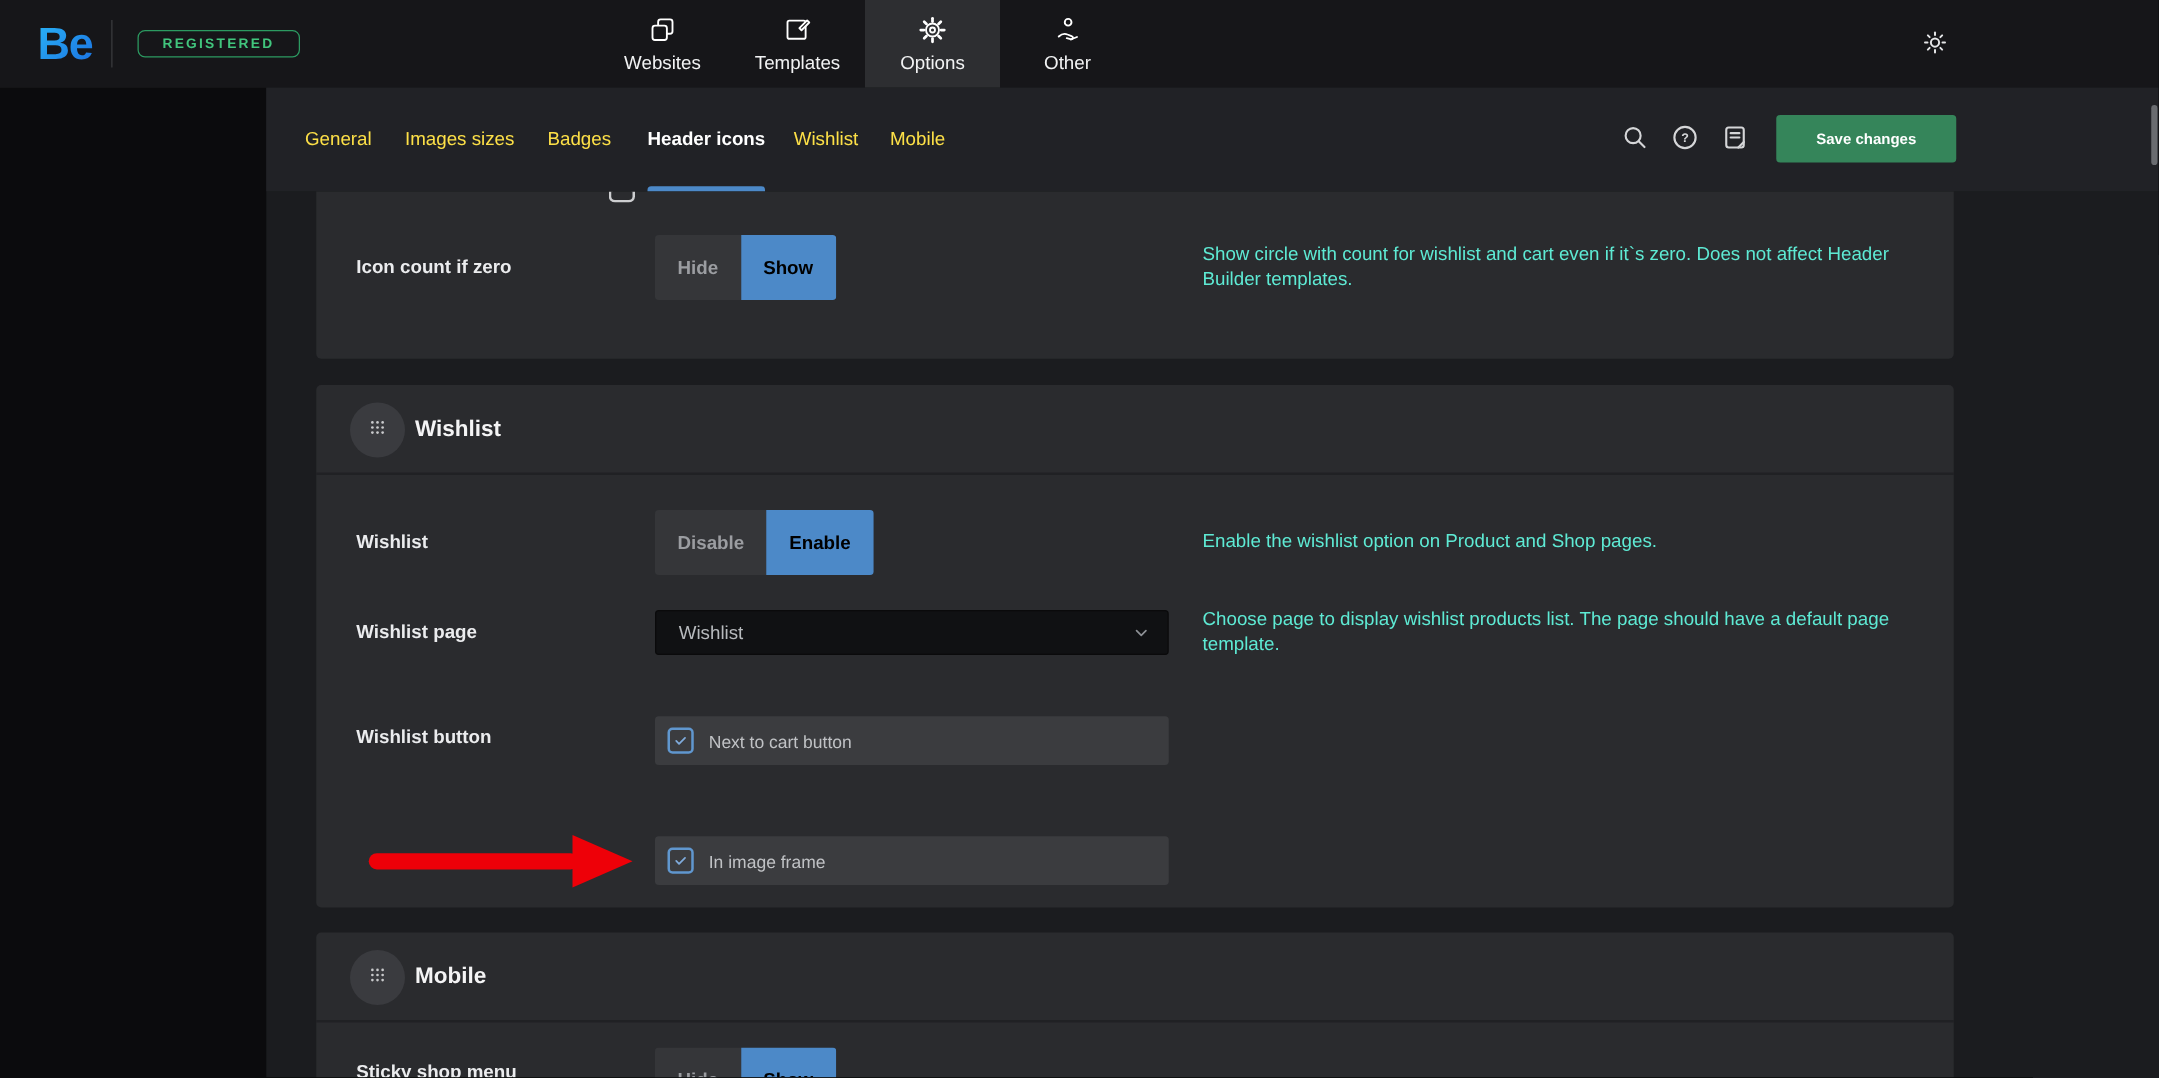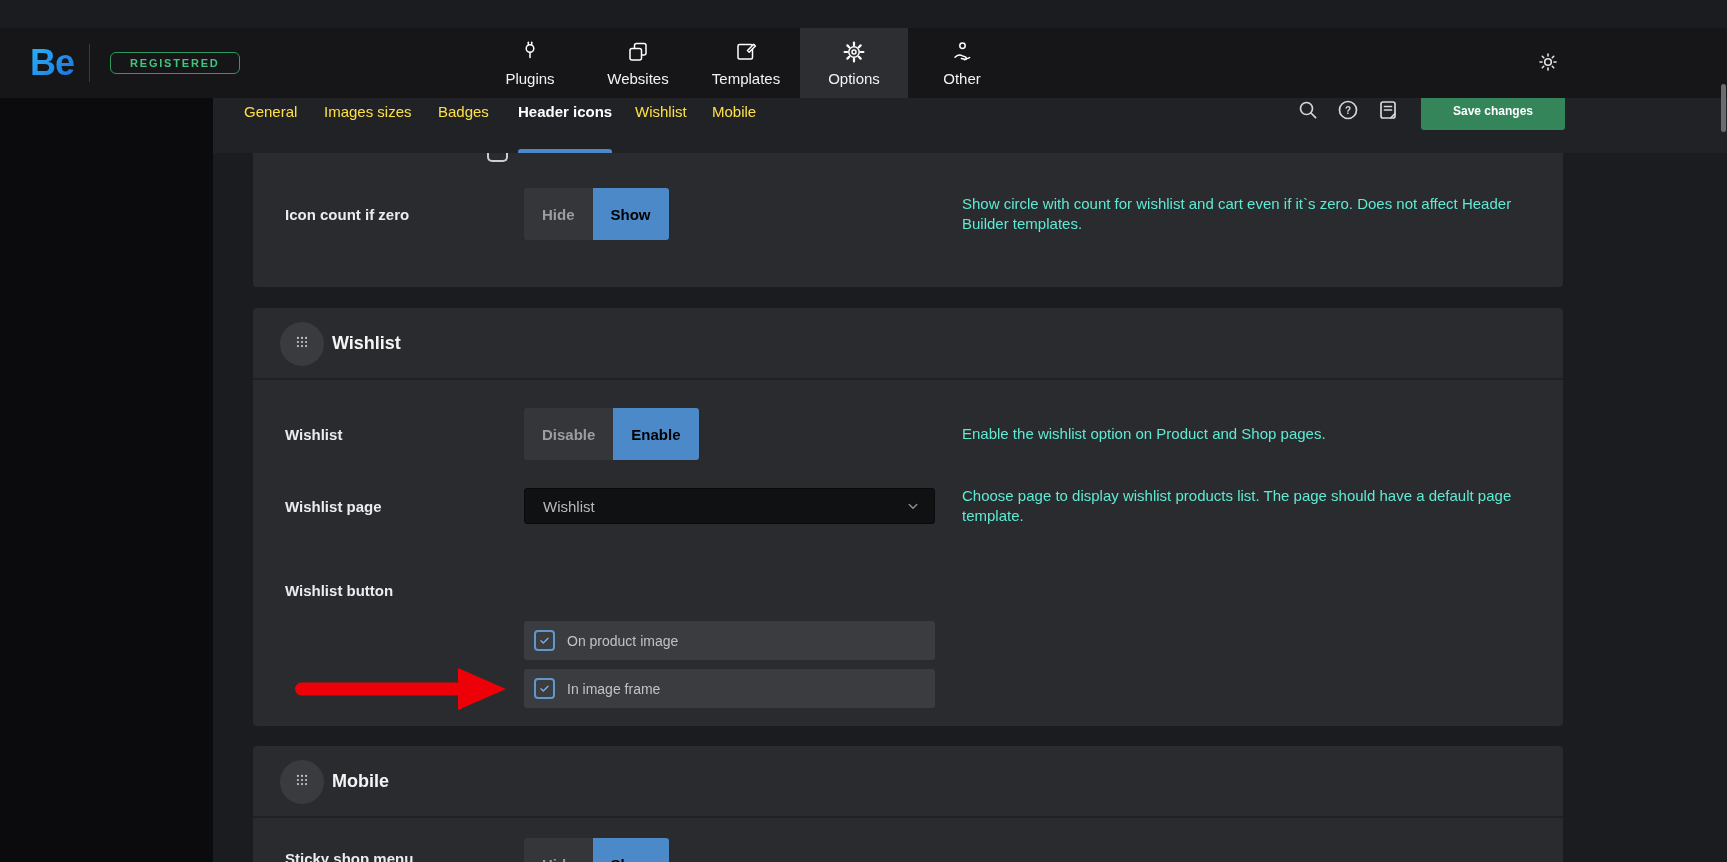--- a/index.html
+++ b/index.html
@@ -1,21 +1,21 @@
 <!DOCTYPE html>
 <html style="--accent-blue: #4c89c8; --save-green: #35855a; --badge-green: #41c57d; --arrow-red: #ee0008;"><head>
 <meta charset="utf-8">
 <style>
   * { margin:0; padding:0; box-sizing:border-box; }
   html,body { background:#000; }
   body { font-family:"Liberation Sans", sans-serif; overflow:hidden; }
   #app { position:relative; width:1727px; height:862px; background:#1b1c1f; overflow:hidden; }
 
   
-  .topbar { position:absolute; left:0; top:0; width:1727px; height:70px; background:#161619; z-index:30;margin-top:28px; }
+  .topbar { position:absolute; left:0; top:0; width:1727px; height:70px; background:#161619; z-index:30; }
   .logo { position:absolute; left:30px; top:50%; transform:translateY(-50%); font-size:36px; font-weight:700;
           background:linear-gradient(135deg,#2ab5f6 0%,#1a6fe0 100%); -webkit-background-clip:text; background-clip:text;
           color:transparent; letter-spacing:-1px; cursor:pointer; }
   .logo-sep { position:absolute; left:89px; top:16px; width:1px; height:38px; background:#3a3b3e; }
   .badge { position:absolute; left:110px; top:50%; transform:translateY(-50%); color:var(--badge-green,#41c57d);
            border:1px solid #2c9a61; border-radius:6px; font-size:11px; font-weight:700; letter-spacing:1.8px;
            padding:4px 19px; }
   .mainnav { position:absolute; left:476px; top:0; height:70px; display:flex; }
   .nav-item { width:108px; height:70px; display:flex; flex-direction:column; align-items:center; justify-content:center;
               gap:5px; cursor:pointer; color:#f2f3f4; }
@@ -90,31 +90,20 @@
 <body>
 
 <div id="app">
 
   <header class="topbar">
     <div class="logo">Be</div>
     <div class="logo-sep"></div>
     <div class="badge">REGISTERED</div>
 
     <nav class="mainnav">
-      <div class="nav-item">
-        <span class="nav-icon">
-          <svg viewBox="0 0 24 24">
-              <circle cx="12" cy="8.5" r="3.8"></circle>
-              <line x1="12" y1="12.5" x2="12" y2="17.5"></line>
-              <line x1="10.3" y1="4.5" x2="10.3" y2="2.2"></line>
-              <line x1="13.7" y1="4.5" x2="13.7" y2="2.2"></line>
-            </svg>
-        </span>
-        <span class="nav-label">Plugins</span>
-      </div>
       <div class="nav-item">
         <span class="nav-icon">
           <svg viewBox="0 0 24 24">
               <rect x="8.5" y="3.5" width="11.5" height="11.5" rx="2"></rect>
               <rect x="4" y="8.5" width="11.5" height="11.5" rx="2" fill="#161619"></rect>
             </svg>
         </span>
         <span class="nav-label">Websites</span>
       </div>
       <div class="nav-item">
@@ -261,27 +250,27 @@
         <span class="chev">
           <svg viewBox="0 0 24 24">
               <path d="M7 10 l5 5 5 -5"></path>
             </svg>
         </span>
       </div>
       <div class="row-desc" style="top:198px">Choose page to display wishlist products list. The page should have a default page template.</div>
 
       <div class="row-label" style="top:282px">Wishlist button</div>
 
-      <div class="cb-row" style="top:313px">
+      <div class="cb-row" style="top:265px">
         <span class="cb">
           <svg viewBox="0 0 24 24">
               <path d="M5.5 12.5 l4.2 4.3 L18.5 8"></path>
             </svg>
         </span>
-        <span class="cb-label">On product image</span>
+        <span class="cb-label">Next to cart button</span>
       </div>
       <div class="cb-row" style="top:361px">
         <span class="cb">
           <svg viewBox="0 0 24 24">
               <path d="M5.5 12.5 l4.2 4.3 L18.5 8"></path>
             </svg>
         </span>
         <span class="cb-label">In image frame</span>
       </div>
     </section>

